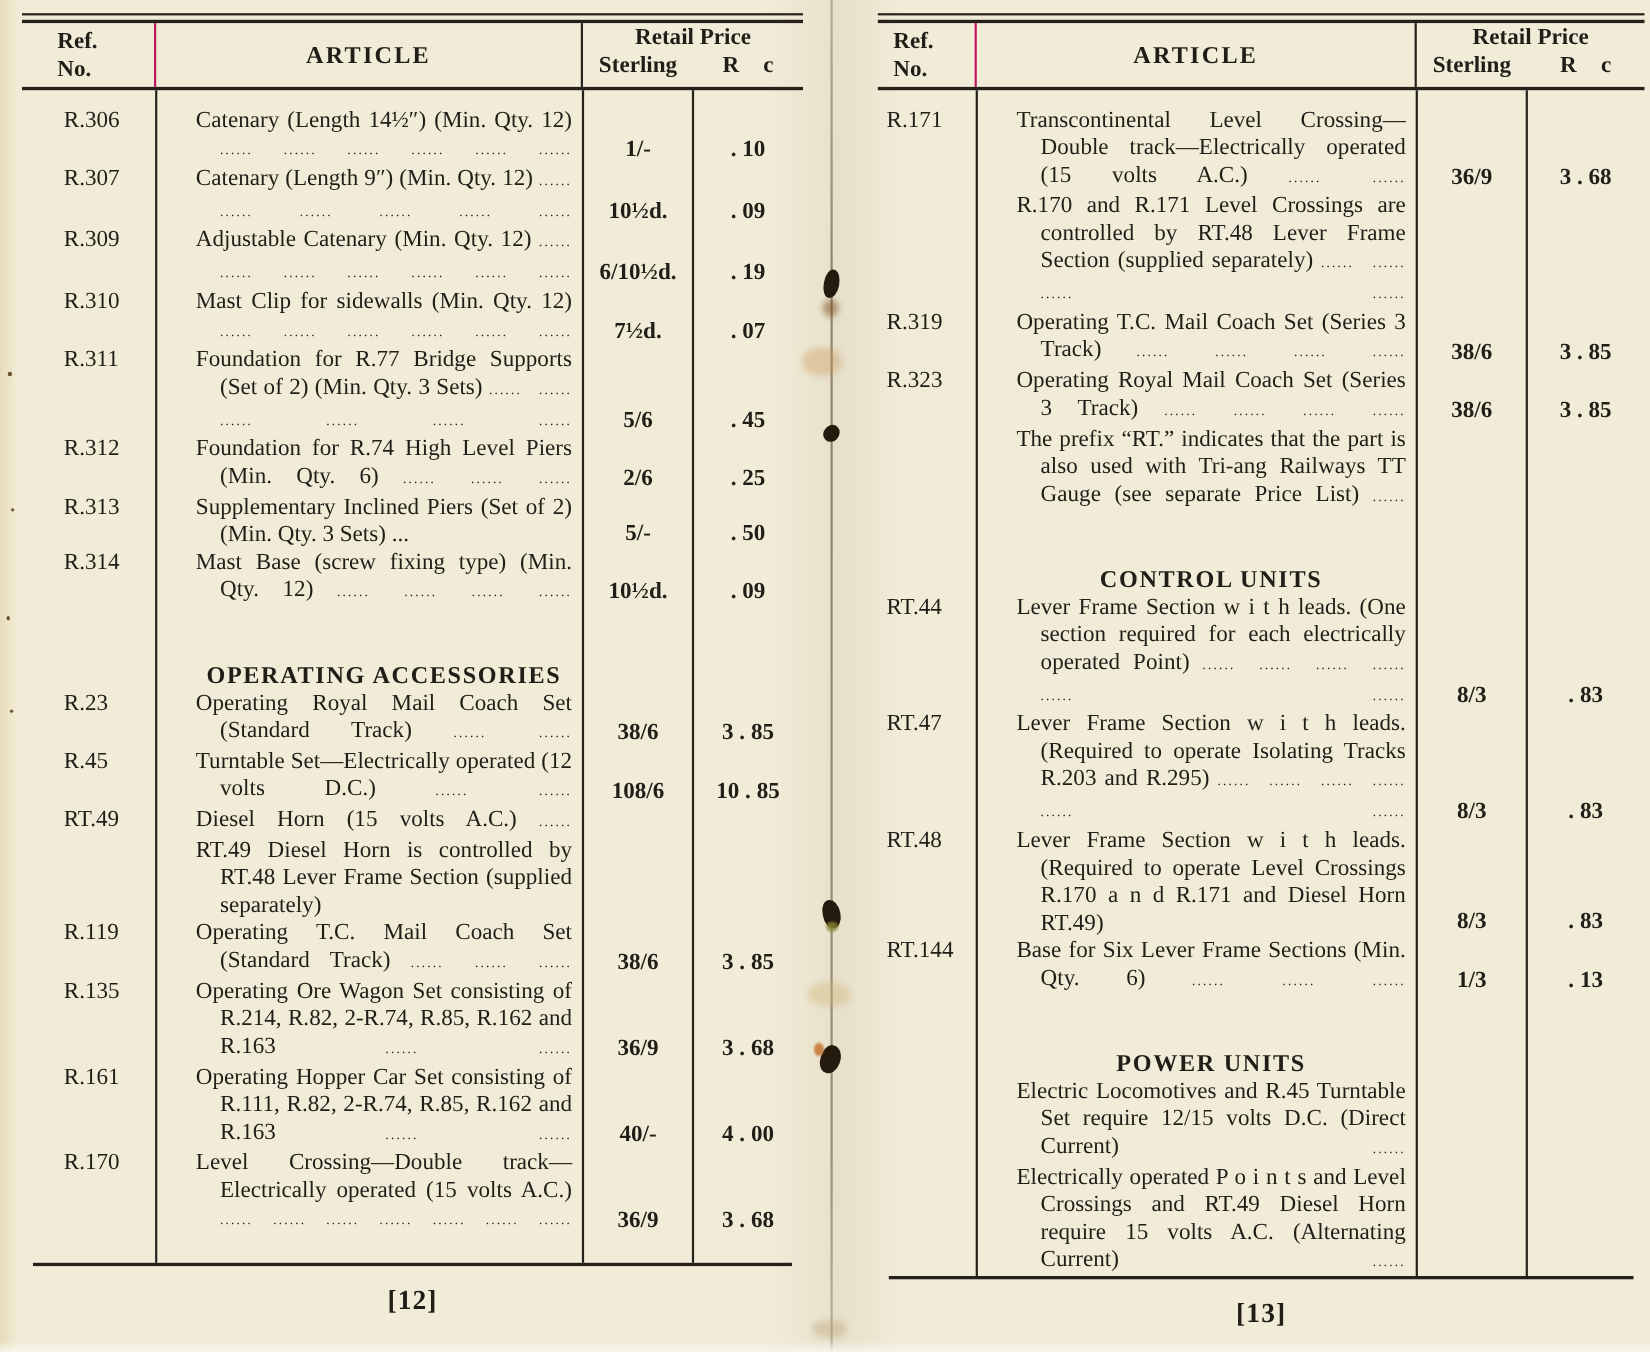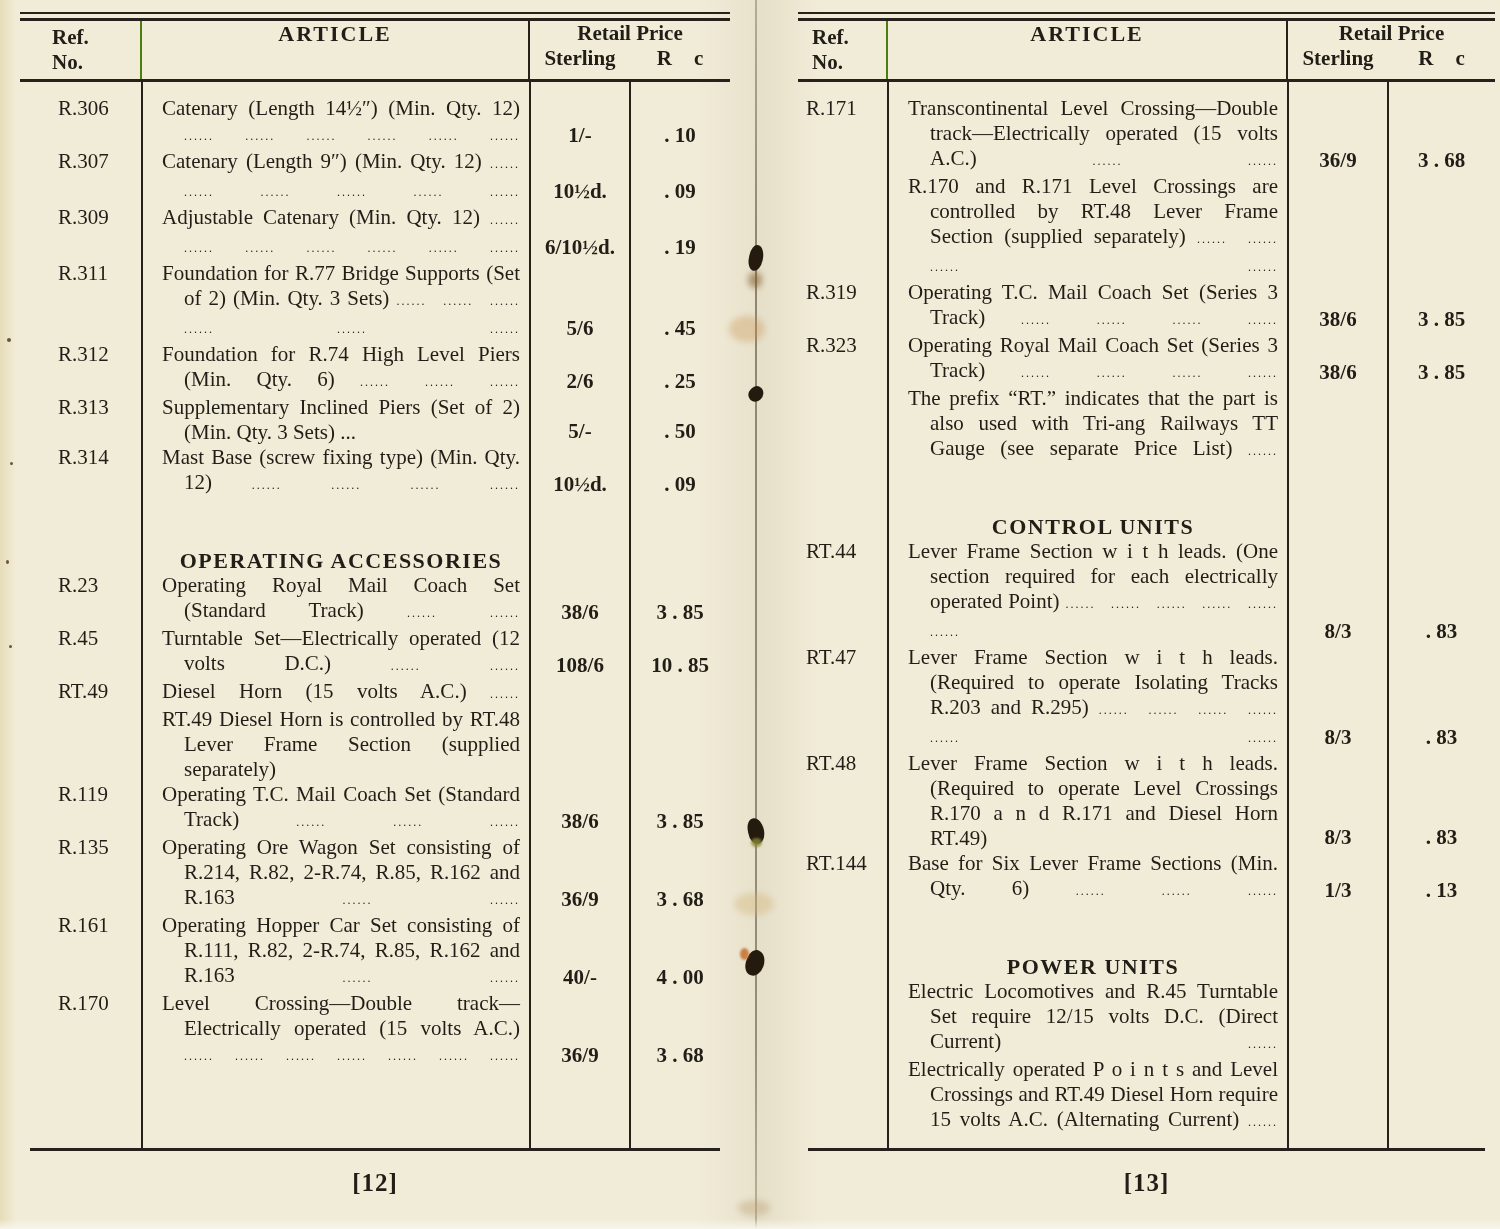--- a/index.html
+++ b/index.html
@@ -34,42 +34,42 @@
 
   
   .page{position:absolute;top:12px;}
   #page-12{left:20px;width:710px;}
   #page-13{left:798px;width:697px;}
   .rule-thin{height:2px;background:#26221b;}
   .rule-thick{height:3px;background:#26221b;margin-top:4px;}
   .thead{display:grid;height:58px;border-bottom:3px solid #26221b;font-weight:bold;}
   #page-12 .thead{grid-template-columns:122px 388px 200px;}
   #page-13 .thead{grid-template-columns:90px 400px 207px;}
-  .th-ref{box-sizing:border-box;border-right:2px solid #4d7c0f;height:100%;
+  .th-ref{box-sizing:border-box;border-right:2px solid #be185d;height:100%;
     display:flex;flex-direction:column;justify-content:center;
     padding-left:32px;font-size:21px;line-height:25px;}
   #page-13 .th-ref{padding-left:14px;}
   .th-article{box-sizing:border-box;border-right:2px solid #26221b;height:100%;
-    display:flex;align-items:flex-start;justify-content:center;font-size:22px;letter-spacing:2px;}
+    display:flex;align-items:center;justify-content:center;font-size:22px;letter-spacing:2px;}
   .th-price{font-size:21px;line-height:25px;text-align:center;}
   .th-price-sub{display:grid;text-align:center;}
   #page-12 .th-price-sub{grid-template-columns:100px 100px;}
   #page-13 .th-price-sub{grid-template-columns:100px 107px;}
   .th-rc{display:flex;justify-content:center;gap:22px;}
 
   .tbody{position:relative;min-height:1066px;padding-top:14px;box-sizing:border-box;}
   .vline{position:absolute;top:0;bottom:0;width:2px;background:#26221b;}
 
   .trow{display:grid;font-size:21px;line-height:25px;}
   #page-12 .trow{grid-template-columns:122px 388px 100px 100px;}
   #page-13 .trow{grid-template-columns:90px 400px 100px 107px;}
   .trow.section{margin-top:50px;}
   .cell-ref{align-self:start;padding-left:38px;white-space:nowrap;}
   #page-13 .cell-ref{padding-left:8px;}
-  .cell-article{padding:0 10px 0 20px;}
+  .cell-article{padding:0 10px 0 36px;}
   .para{text-align:justify;padding-left:22px;text-indent:-22px;hyphens:none;}
   .para.j{text-align-last:justify;}
   .dots{font-size:12px;letter-spacing:2px;word-spacing:10px;white-space:normal;}
   .cell-price{align-self:end;text-align:center;font-weight:bold;padding-bottom:1px;white-space:nowrap;}
   .section-heading{font-weight:bold;text-align:center;letter-spacing:1.5px;font-size:22px;}
   .bottom-rule{height:3px;background:#26221b;margin:0 10px;}
   .page-num{margin-top:18px;text-align:center;font-weight:bold;font-size:25px;letter-spacing:1px;}
 </style>
 </head>
 <body>
@@ -137,20 +137,28 @@
       </div>
       <div class="trow">
         <div class="cell-ref">R.309</div>
         <div class="cell-article">
           <div class="para j">Adjustable Catenary (Min. Qty. 12) <span class="dots">...... ...... ...... ...... ...... ...... ......</span></div>
         </div>
         <div class="cell-price">6/10½d.</div>
         <div class="cell-price">. 19</div>
       </div>
       <div class="trow">
+        <div class="cell-ref">R.310</div>
+        <div class="cell-article">
+          <div class="para j">Mast Clip for sidewalls (Min. Qty. 12) <span class="dots">...... ...... ...... ...... ...... ......</span></div>
+        </div>
+        <div class="cell-price">7½d.</div>
+        <div class="cell-price">. 07</div>
+      </div>
+      <div class="trow">
         <div class="cell-ref">R.311</div>
         <div class="cell-article">
           <div class="para j">Foundation for R.77 Bridge Supports (Set of 2) (Min. Qty. 3 Sets) <span class="dots">...... ...... ...... ...... ...... ......</span></div>
         </div>
         <div class="cell-price">5/6</div>
         <div class="cell-price">. 45</div>
       </div>
       <div class="trow">
         <div class="cell-ref">R.312</div>
         <div class="cell-article">

